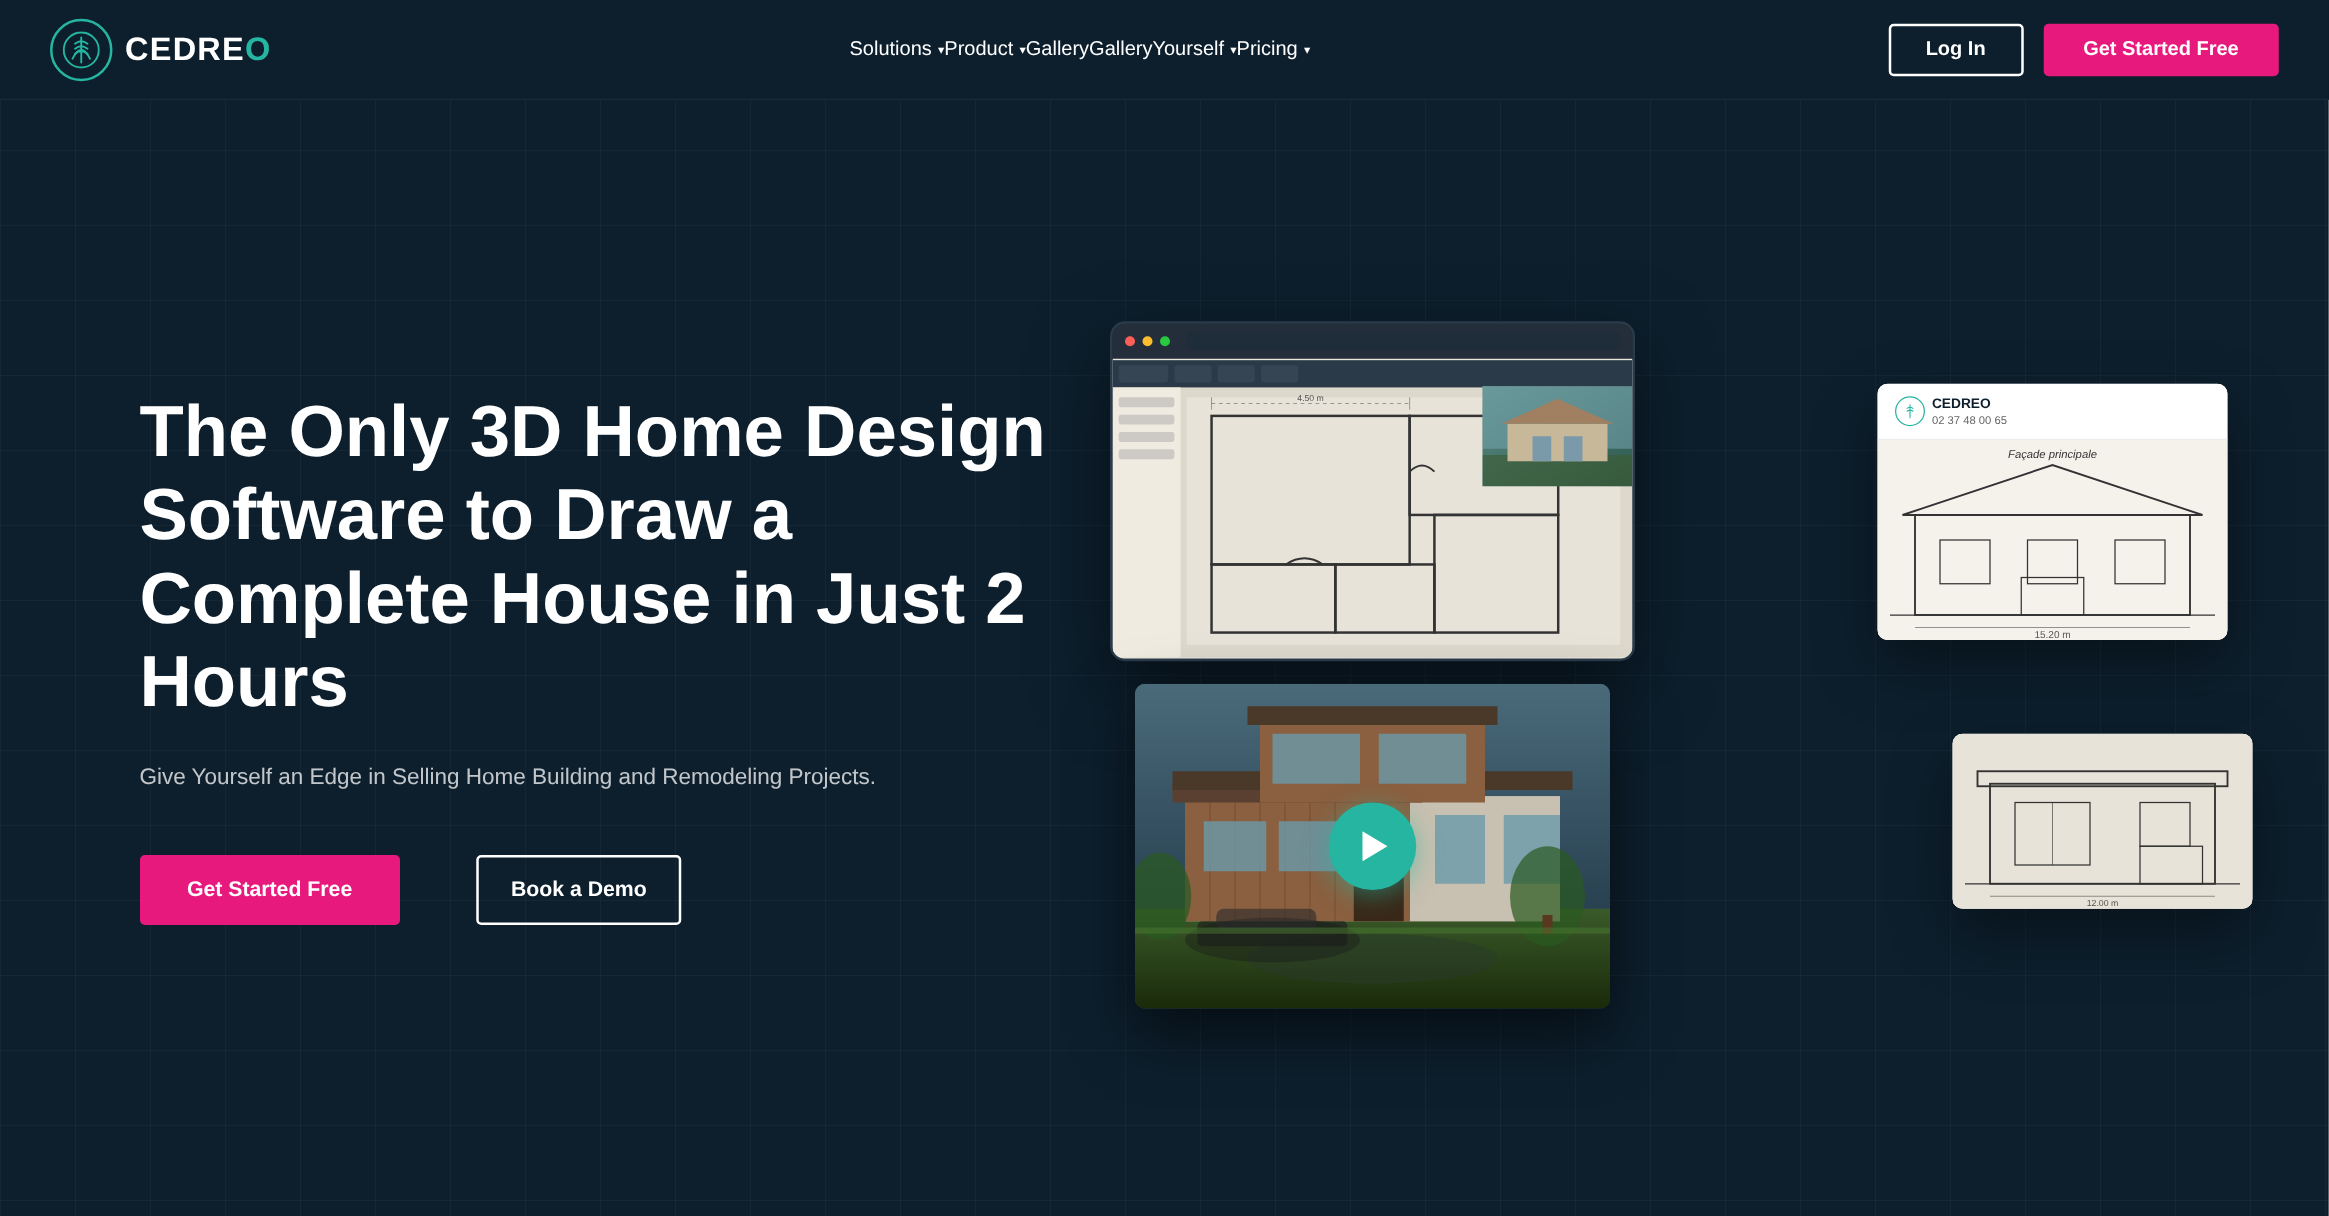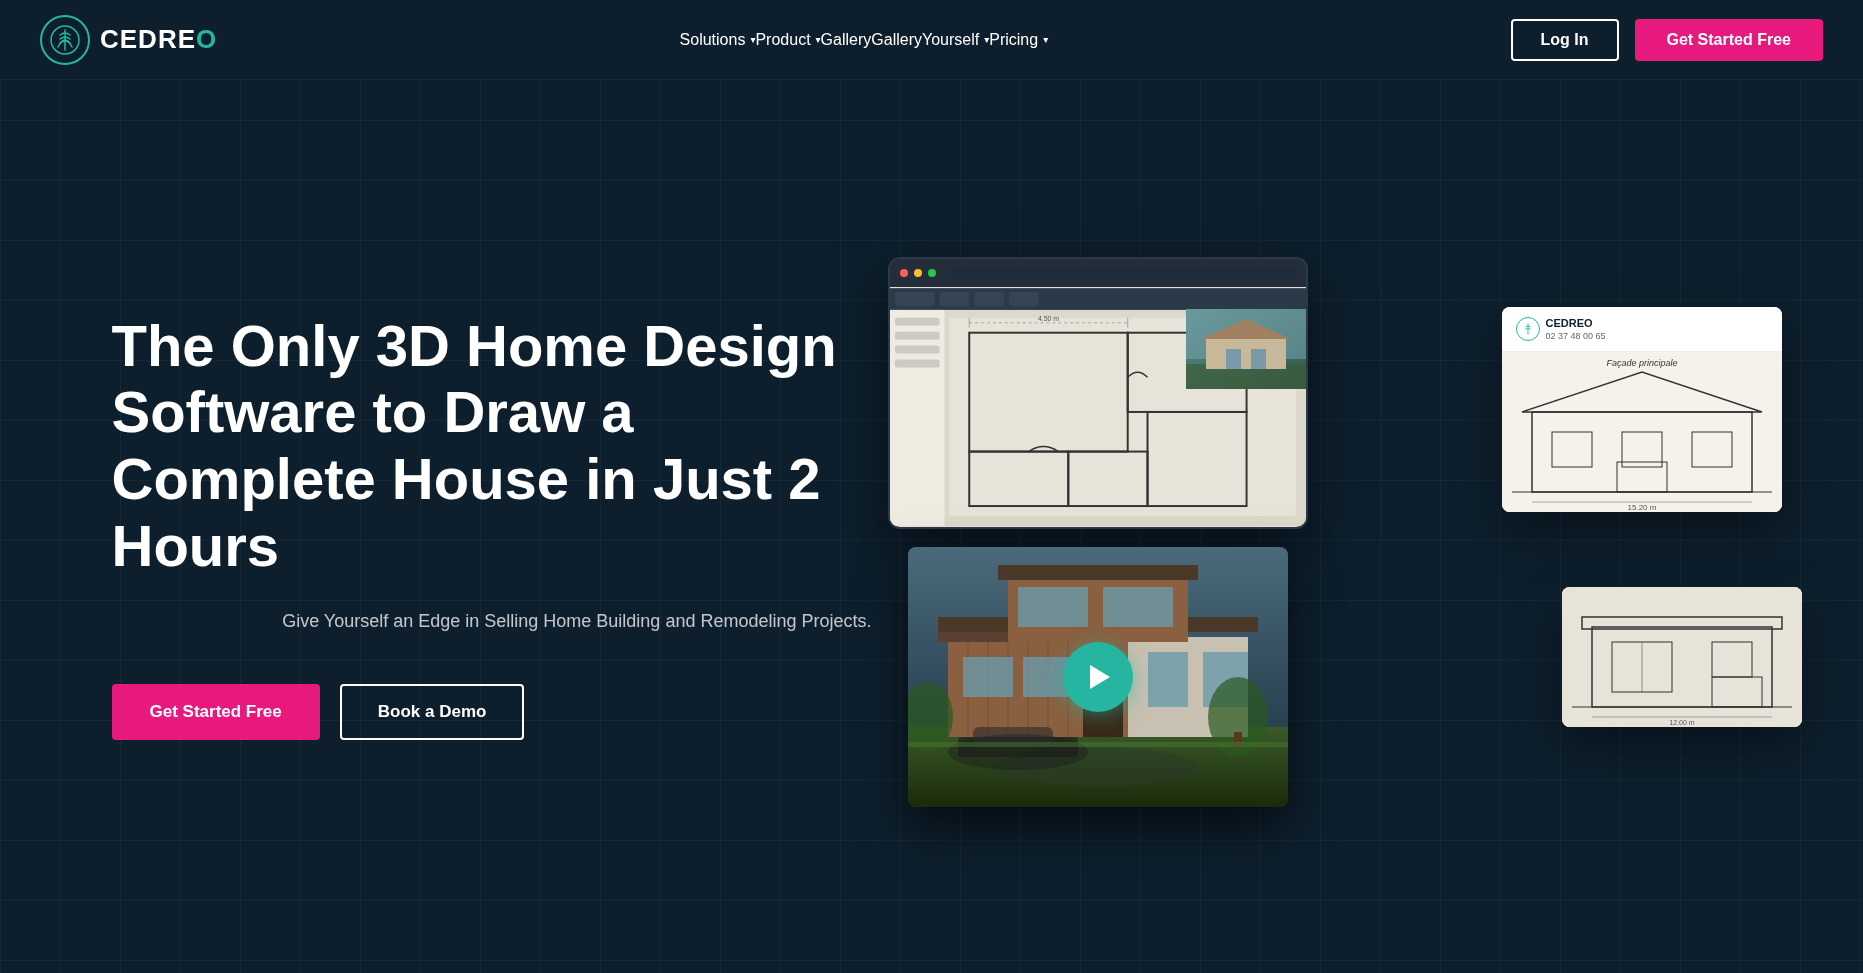--- a/index.html
+++ b/index.html
@@ -118,46 +118,46 @@
       font-weight: 800;
       line-height: 1.15;
       margin-bottom: 28px;
     }
     .hero-subtitle {
       color: rgba(255,255,255,0.75);
       font-size: 18px;
       font-weight: 400;
       margin-bottom: 48px;
       line-height: 1.6;
-      text-align: right;
     }
     .hero-actions {
       display: flex;
       gap: 20px;
       align-items: center;
     }
     .btn-get-started-hero {
       background: #e8197d;
       color: #fff;
       border: none;
       padding: 18px 38px;
       border-radius: 4px;
       font-size: 17px;
       font-weight: 700;
       cursor: pointer;
     }
     .btn-book-demo {
       background: transparent;
       color: #fff;
       border: 2px solid #fff;
-      padding: 16px 36px;
+      padding: 16px 26px;
       border-radius: 4px;
       font-size: 17px;
       font-weight: 600;
       cursor: pointer;
+      margin-left: 41px;
     }
 
     
     .hero-images {
       flex: 1;
       position: relative;
       height: 560px;
       min-width: 580px;
     }
 

